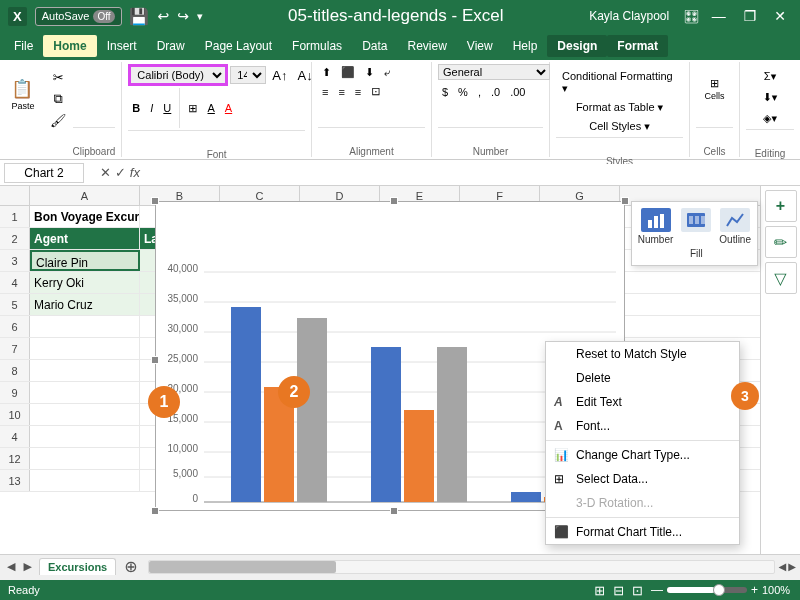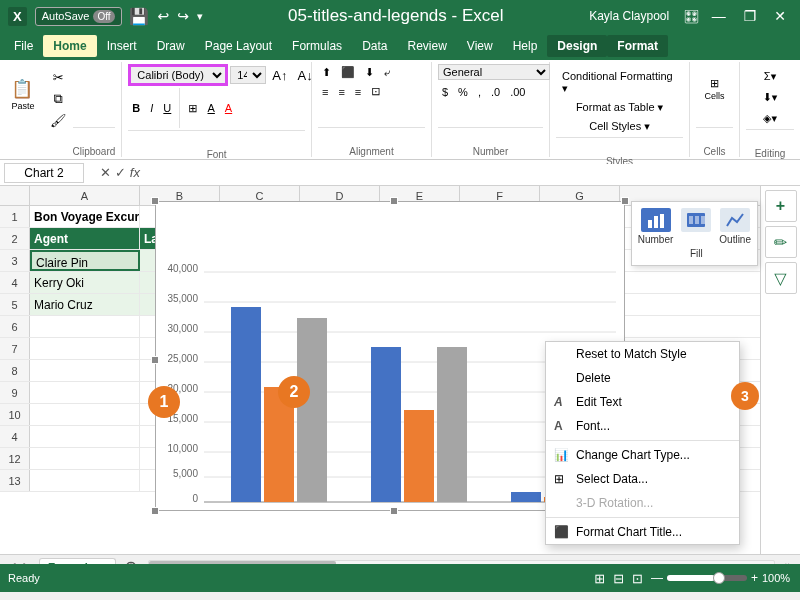--- a/index.html
+++ b/index.html
@@ -85,28 +85,28 @@
       white-space: nowrap;
     }
     .cell.bold { font-weight: bold; }
     .cell.selected { background: #d6e8d6; border: 2px solid #217346; }
     .cell.selected-range { background: #e8f4e8; }
 
     
     .status-bar {
       background: #217346;
       color: white;
-      height: 28px;
+      height: 20px;
       display: flex;
       align-items: center;
       padding: 0 8px;
       font-size: 11px;
       justify-content: space-between;
       position: absolute;
-      bottom: 8px;
+      bottom: 0;
       left: 0;
       right: 0;
     }
     .status-right { display: flex; align-items: center; gap: 8px; }
     .zoom-controls { display: flex; align-items: center; gap: 4px; }
     .sheet-tab {
       padding: 2px 8px;
       border: 1px solid #d0d0d0;
       border-bottom: none;
       background: #e0e0e0;

